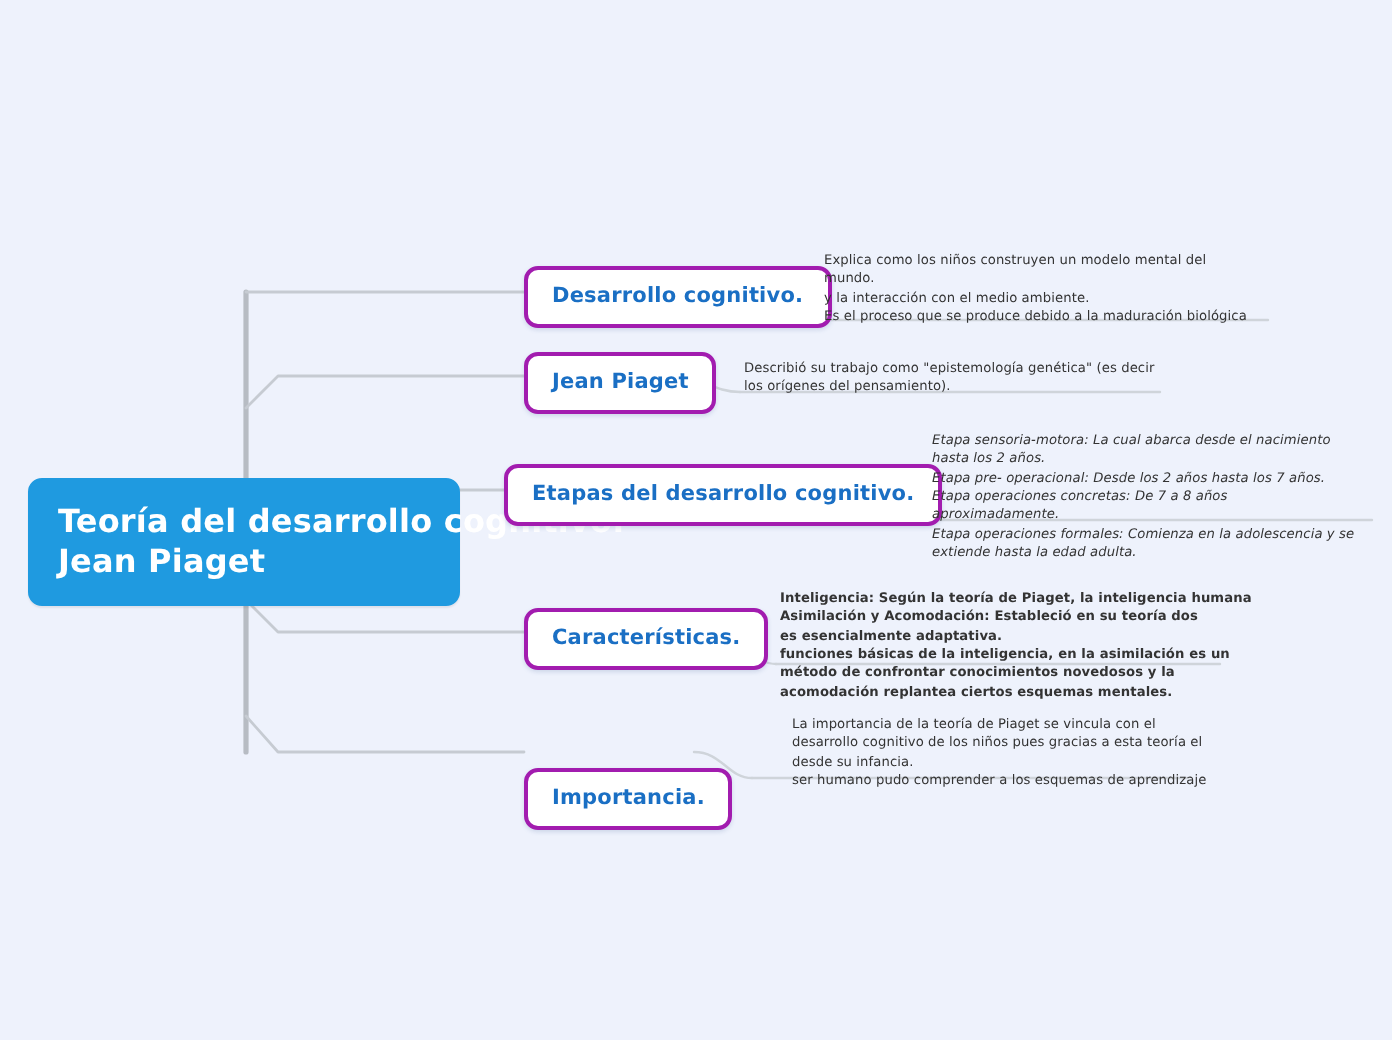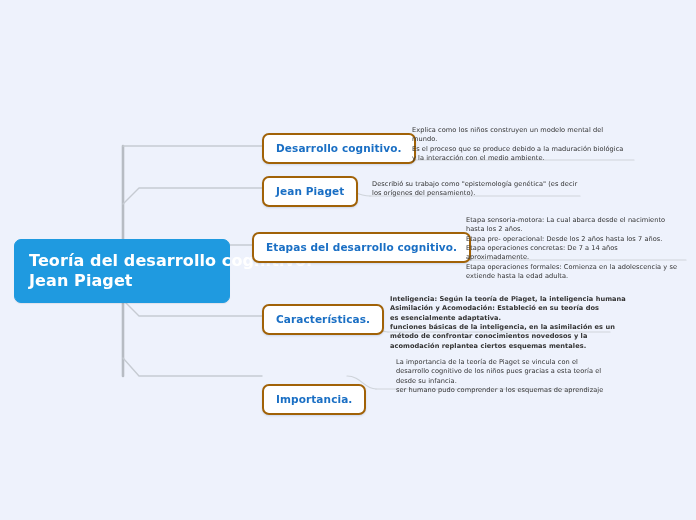--- a/index.html
+++ b/index.html
@@ -48,21 +48,21 @@
   .root-node .rl {
     display: block;
     white-space: nowrap;
   }
 
   
   .branch-node {
     position: absolute;
     box-sizing: border-box;
     background: #ffffff;
-    border: 2px solid #a16207;
+    border: 2px solid #a21caf;
     border-radius: 7px;
     color: #1a6fc4;
     font-size: 10.5px;
     font-weight: bold;
     letter-spacing: 0.1px;
     white-space: nowrap;
     padding: 7px 12px 8px 12px;
     box-shadow: 0 1px 2px rgba(90,120,170,0.22);
   }
 
@@ -123,36 +123,36 @@
 
   <div class="root-node">
     <span class="rl">Teoría del desarrollo cognitivo.</span>
     <span class="rl">Jean Piaget</span>
   </div>
 
   <div class="branch-node" style="left:262px; top:133px;">Desarrollo cognitivo.</div>
   <div class="detail" style="left:412px; top:126px; width:224px;">
     <span class="dl">Explica como los niños construyen un modelo mental del</span>
     <span class="dl">mundo.</span>
+    <span class="dl">y la interacción con el medio ambiente.</span>
     <span class="dl">Es el proceso que se produce debido a la maduración biológica</span>
-    <span class="dl">y la interacción con el medio ambiente.</span>
   </div>
 
   <div class="branch-node" style="left:262px; top:176px;">Jean Piaget</div>
   <div class="detail" style="left:372px; top:180px; width:212px;">
     <span class="dl">Describió su trabajo como "epistemología genética" (es decir</span>
     <span class="dl">los orígenes del pensamiento).</span>
   </div>
 
   <div class="branch-node" style="left:252px; top:232px;text-align:right;">Etapas del desarrollo cognitivo.</div>
-  <div class="detail" style="left:466px; top:216px; width:224px;">
+  <div class="detail" style="left:466px; top:216px; width:224px;font-style:italic;">
     <span class="dl">Etapa sensoria-motora: La cual abarca desde el nacimiento</span>
     <span class="dl">hasta los 2 años.</span>
     <span class="dl">Etapa pre- operacional: Desde los 2 años hasta los 7 años.</span>
-    <span class="dl">Etapa operaciones concretas: De 7 a 14 años</span>
+    <span class="dl">Etapa operaciones concretas: De 7 a 8 años</span>
     <span class="dl">aproximadamente.</span>
     <span class="dl">Etapa operaciones formales: Comienza en la adolescencia y se</span>
     <span class="dl">extiende hasta la edad adulta.</span>
   </div>
 
   <div class="branch-node" style="left:262px; top:304px;text-align:right;">Características.</div>
   <div class="detail" style="left:390px; top:295px; width:222px;font-weight:bold;">
     <span class="dl">Inteligencia: Según la teoría de Piaget, la inteligencia humana</span>
     <span class="dl">Asimilación y Acomodación: Estableció en su teoría dos</span>
     <span class="dl">es esencialmente adaptativa.</span>

